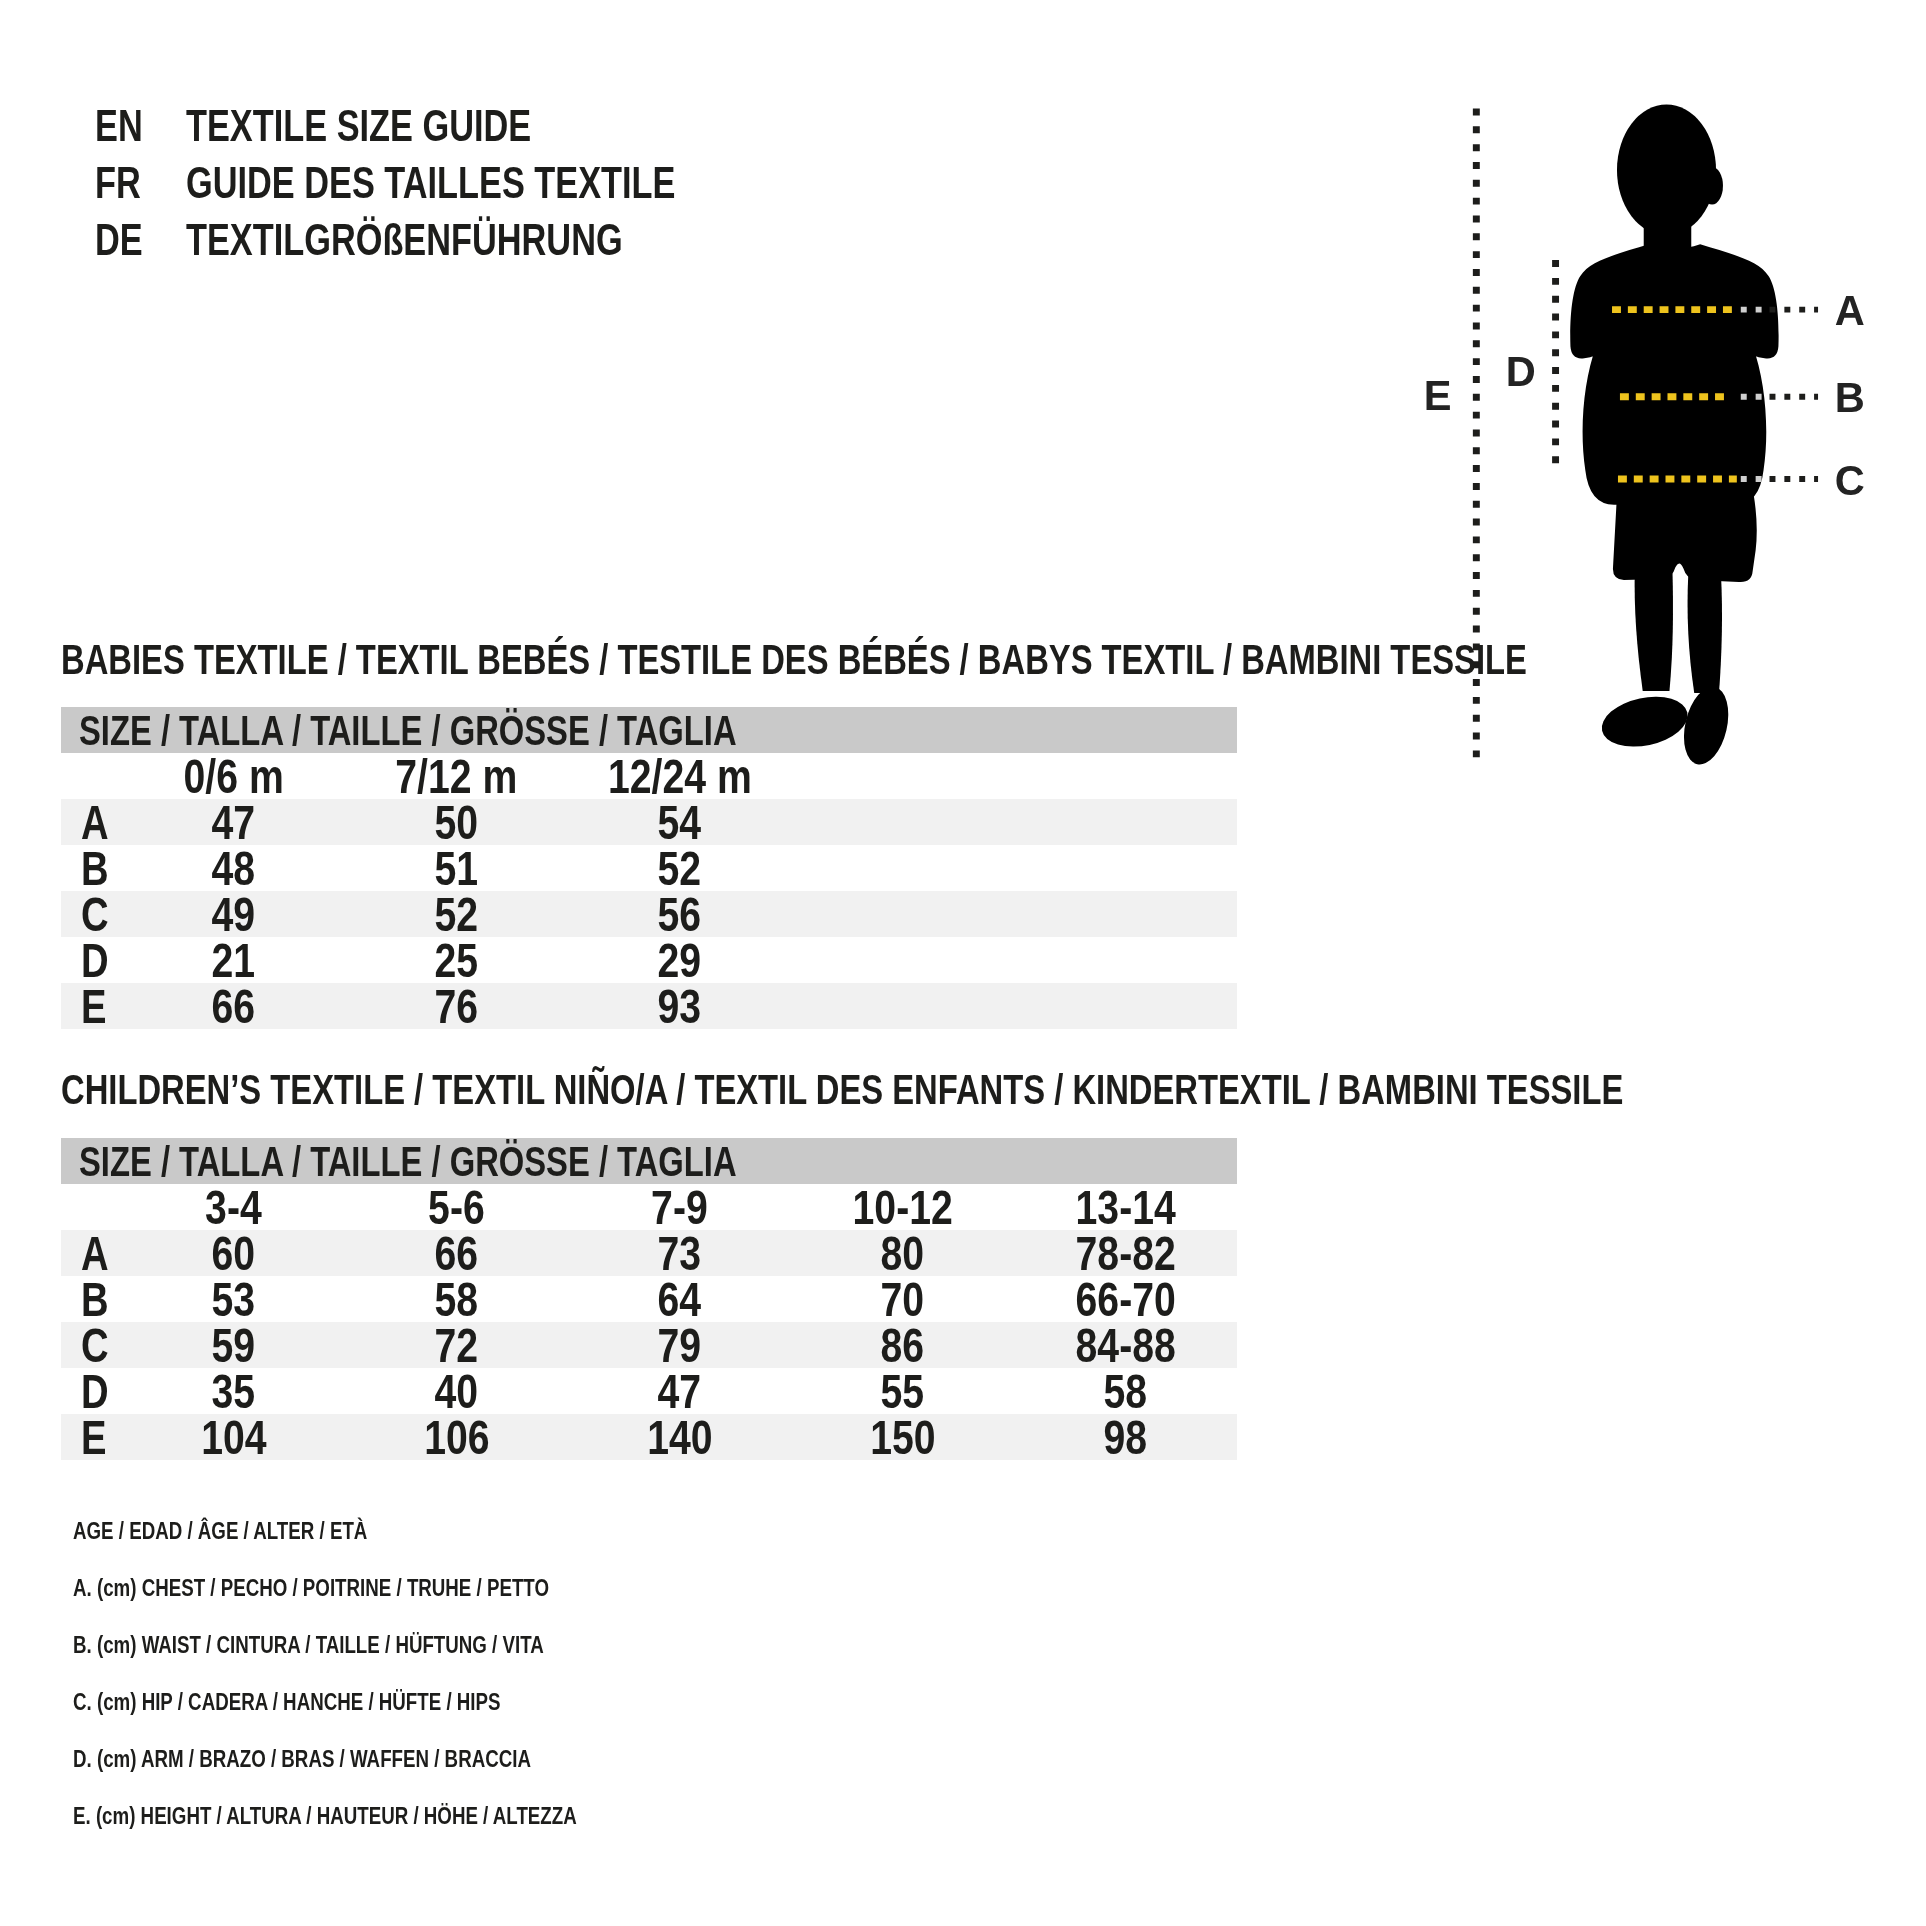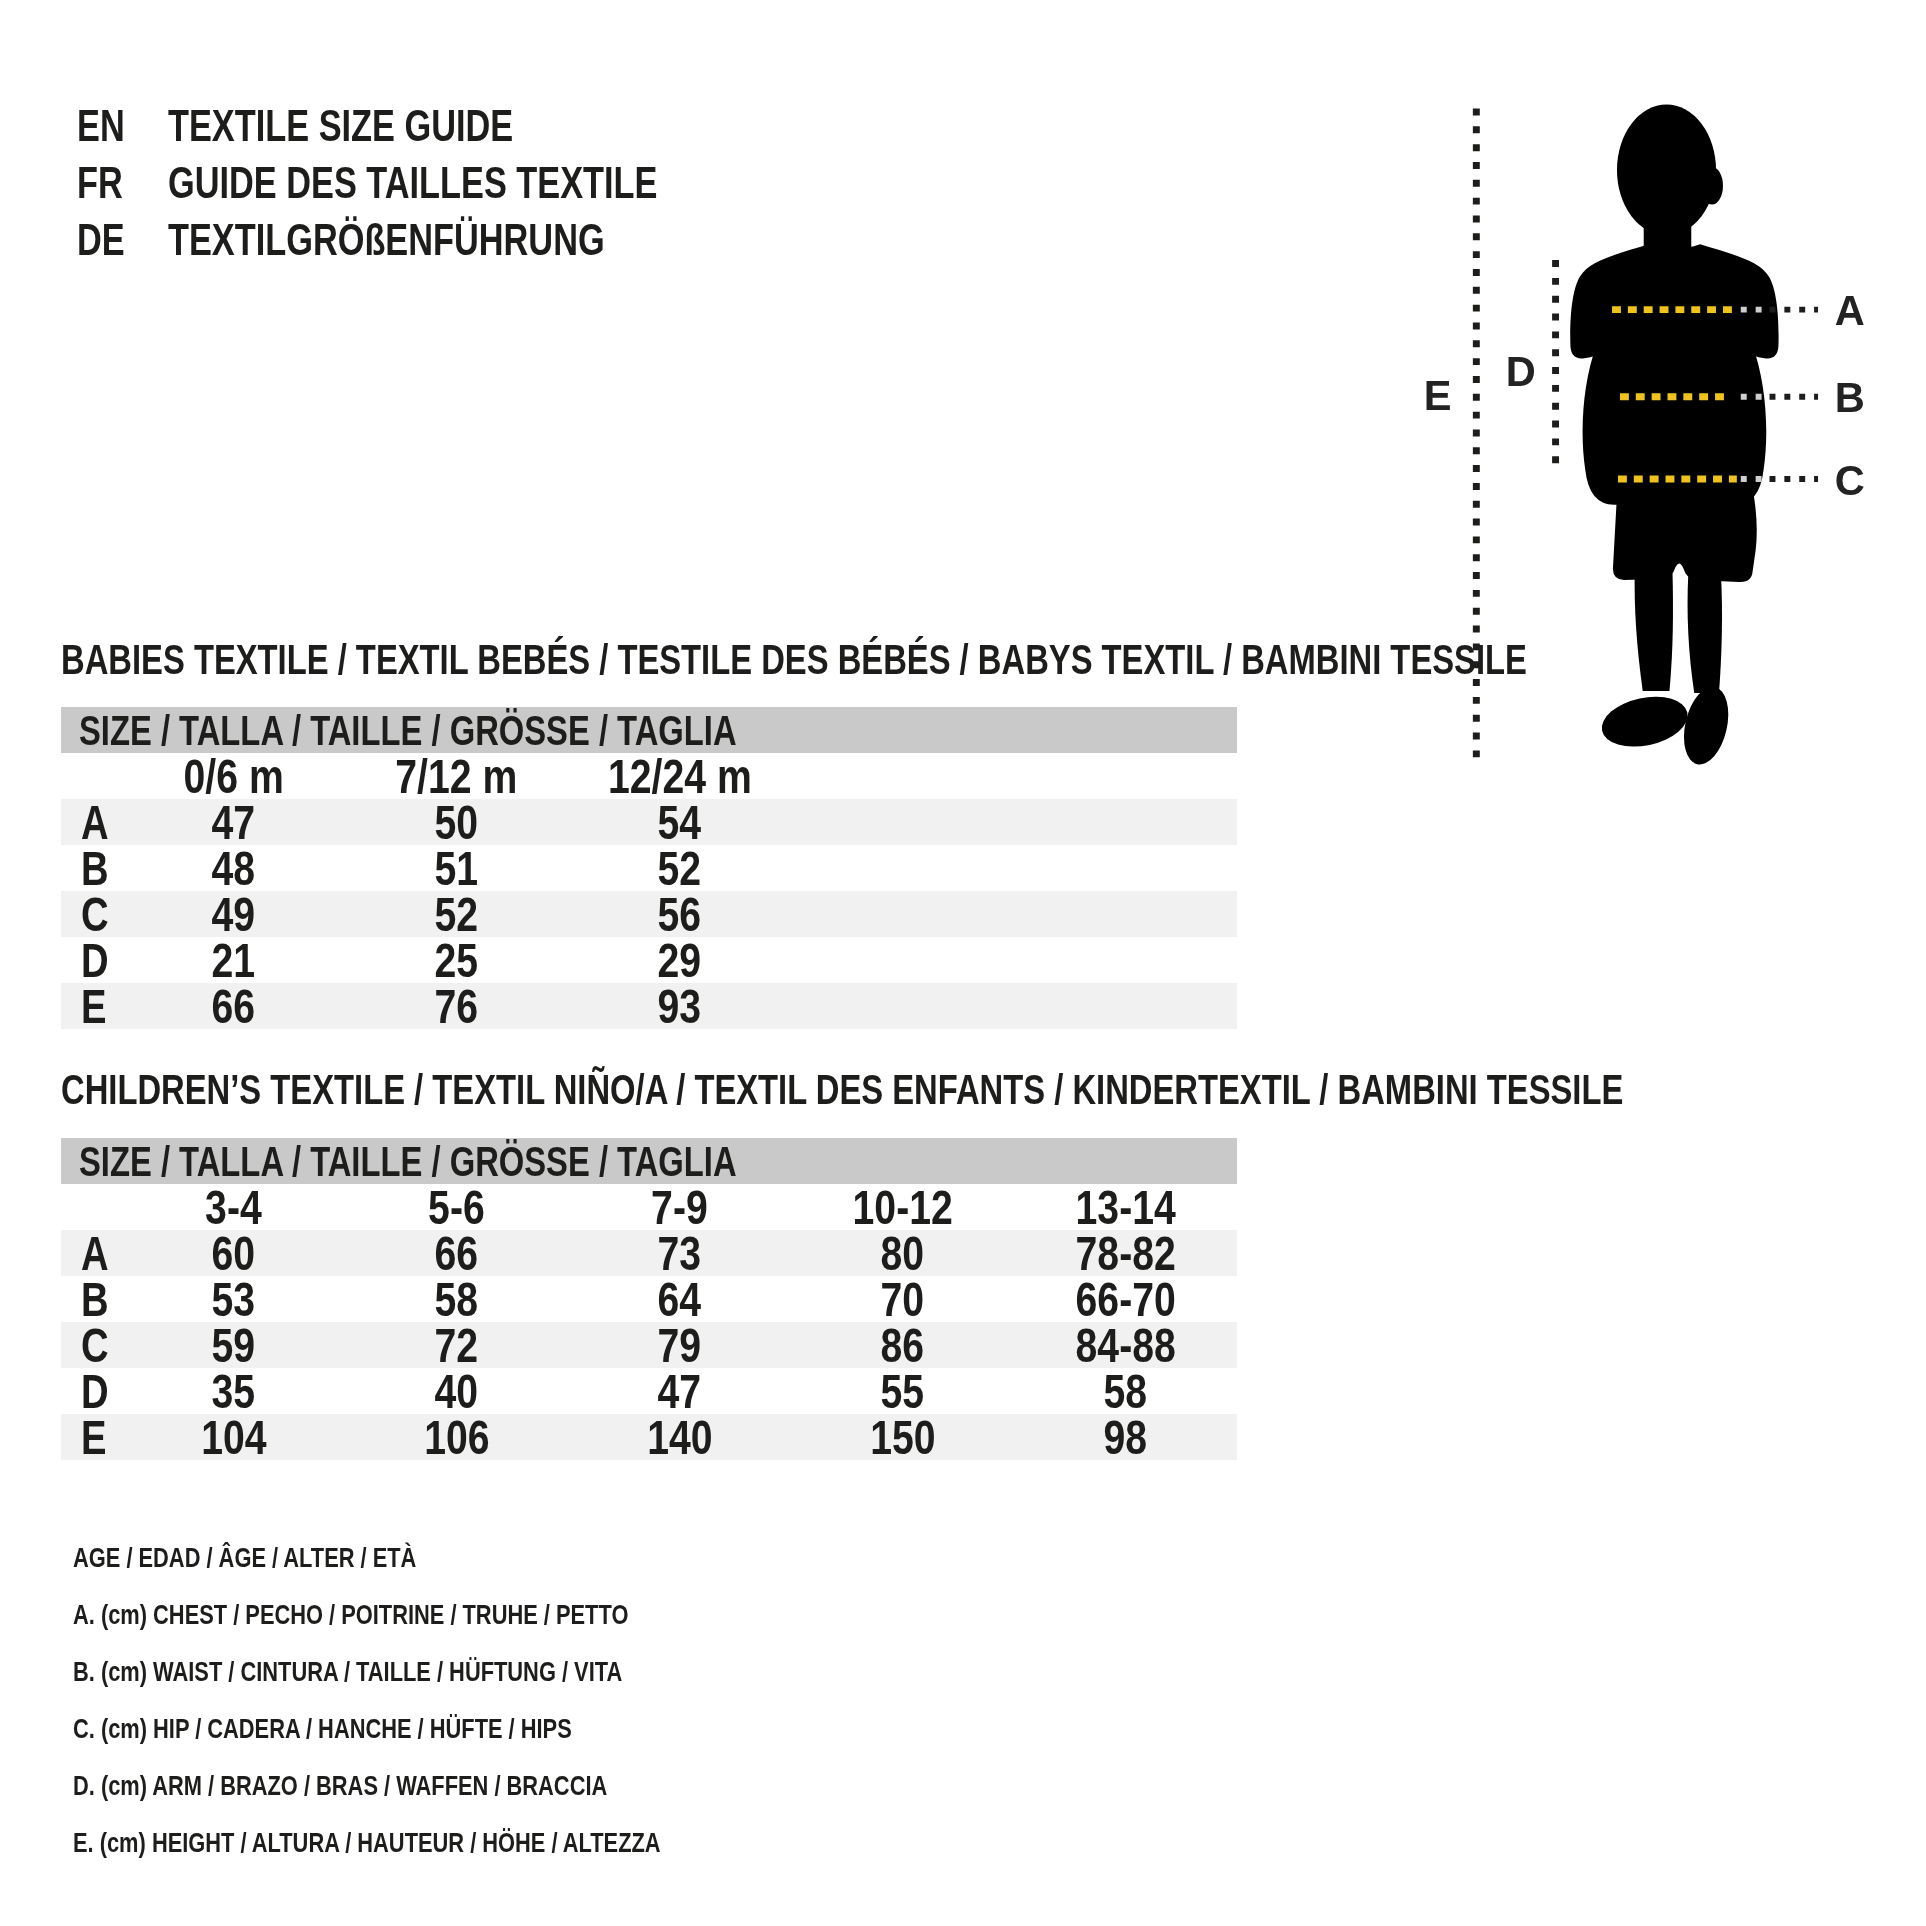--- a/index.html
+++ b/index.html
@@ -14,41 +14,41 @@
   .canvas{
     position:relative;width:1927px;height:1927px;background:#ffffff;overflow:hidden;
     font-family:"Liberation Sans","DejaVu Sans",sans-serif;font-weight:700;color:var(--text);
   }
   
   .cl{display:inline-block;white-space:nowrap;transform:scaleX(0.78);transform-origin:0 50%;}
   .cc{display:inline-block;white-space:nowrap;transform:scaleX(0.8);transform-origin:50% 50%;}
 
   
   .lang-block{position:absolute;left:77px;top:97px;}
-  .lang-line{display:flex;height:57px;align-items:center;font-size:44px;}
+  .lang-line{display:flex;height:57px;align-items:center;font-size:44px;margin-left:18px;}
   .lang-code-wrap{width:91px;flex:0 0 91px;}
 
   
   .section-title{position:absolute;left:61px;height:46px;line-height:46px;font-size:42px;}
   .babies-title{top:637px;}
   .children-title{top:1067px;}
 
   
   .size-table{position:absolute;left:61px;width:1176px;}
   .babies-table{top:707px;}
   .children-table{top:1138px;}
   .size-bar{height:46px;background:var(--table-header-bg);display:flex;align-items:flex-start;padding-left:18px;font-size:42px;}
   .trow{display:grid;grid-template-columns:61px repeat(5,223px);height:46px;}
   .cell{text-align:center;line-height:46px;font-size:49px;}
   .rowlabel{text-align:left;padding-left:20px;}
   .zebra{background:var(--row-stripe-bg);}
 
   
   .legend-block{position:absolute;left:73px;top:1517px;}
-  .legend-line{display:flex;height:57px;align-items:flex-end;font-size:28px;}
+  .legend-line{display:flex;height:57px;align-items:flex-start;font-size:24px;}
 
   
   .diagram{position:absolute;left:1406px;top:59px;width:521px;height:733px;}
   .sil{fill:var(--silhouette);stroke:none;}
   .vdots{stroke:var(--text);stroke-width:7;stroke-dasharray:7 11;fill:none;}
   .ydash{stroke:var(--accent-yellow);stroke-width:7;stroke-dasharray:9 7;fill:none;}
   .gdash{stroke:var(--muted-dash);stroke-width:6;stroke-dasharray:6 9;fill:none;}
   .bdash{stroke:var(--text);stroke-width:6;stroke-dasharray:6 9;fill:none;}
   .diagram text{font-family:"Liberation Sans","DejaVu Sans",sans-serif;font-weight:700;font-size:42px;fill:#232323;text-anchor:middle;}
 </style>

